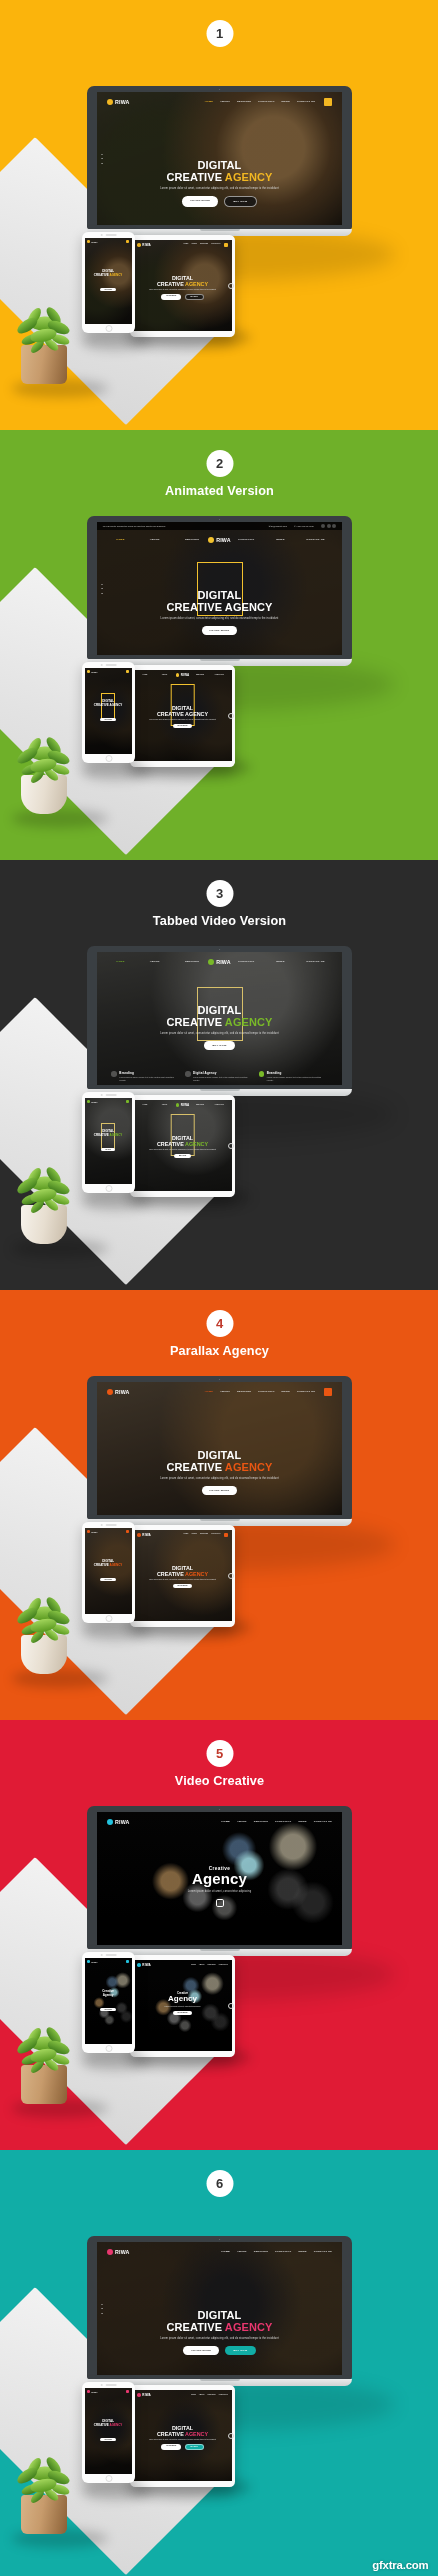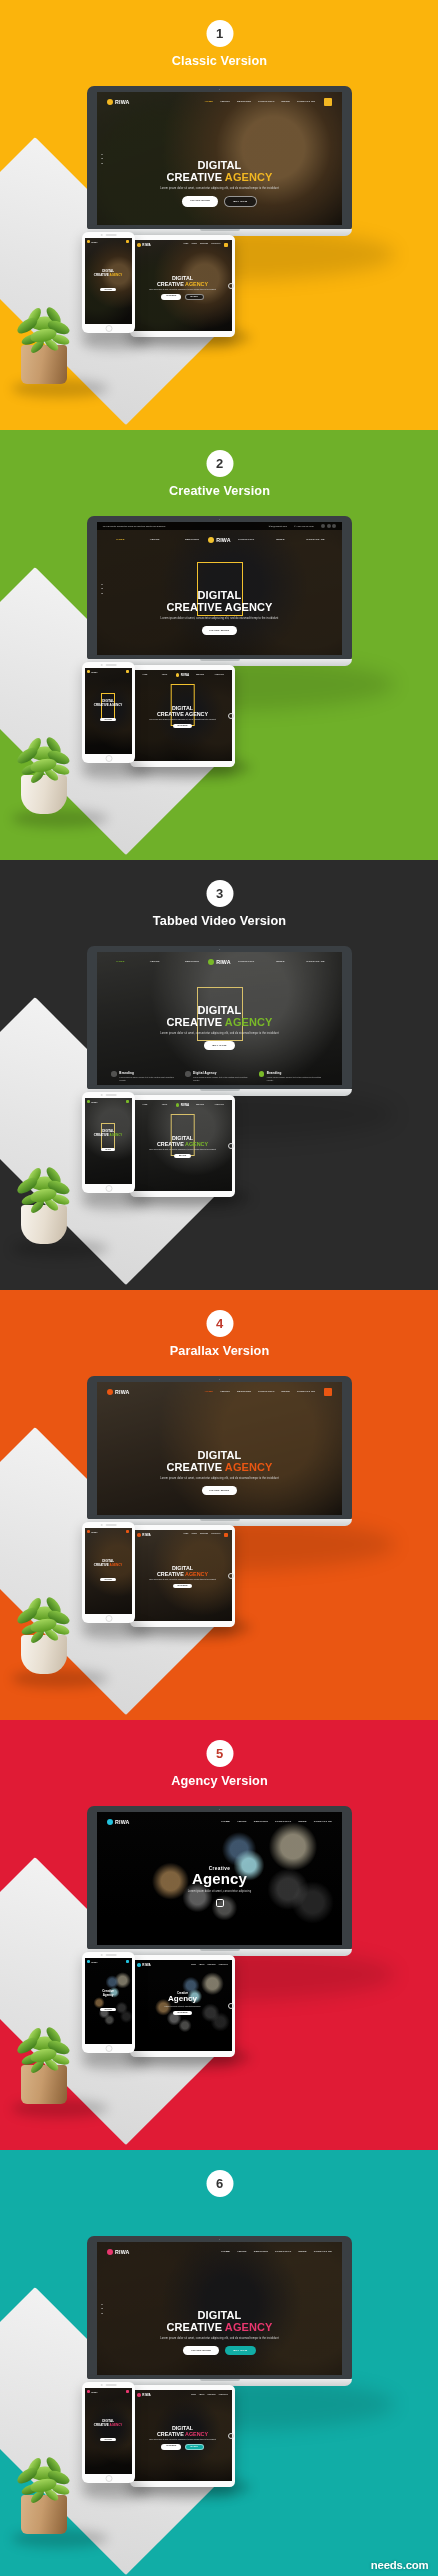--- a/index.html
+++ b/index.html
@@ -311,21 +311,20 @@
 </head>
 <body>
 
 <div class="page">
   <div id="sections-root">
       <div class="section" style="height: 430px; background: rgb(251, 180, 12);">
         <div class="sec-inner">
           <div class="badge" style="top: 20px;">
             <span style="color: rgb(51, 51, 51);">1</span>
           </div>
-          <div class="sec-title" style="top: 54px;">Classic Version</div>
           <div class="shadow-soft" style="left: 44px; top: 228px; width: 351px; height: 53px; background: rgba(0, 0, 0, 0.12); filter: blur(8.8px);"></div>
           <div class="desk" style="top: 130px;">
             <div class="desk-side"></div>
             <div class="desk-top"></div>
           </div>
           <div class="laptop" style="top: 86px;">
             <div class="laptop-lid">
               <div class="laptop-cam"></div>
               <div class="screen">
                 <div class="site">
@@ -444,21 +443,21 @@
             </div>
             <div class="pot wood"></div>
           </div>
         </div>
       </div>
       <div class="section" style="height: 430px; background: rgb(111, 176, 41);">
         <div class="sec-inner">
           <div class="badge" style="top: 20px;">
             <span style="color: rgb(51, 51, 51);">2</span>
           </div>
-          <div class="sec-title" style="top: 54px;">Creative Version</div>
+          <div class="sec-title" style="top: 54px;">Animated Version</div>
           <div class="shadow-soft" style="left: 44px; top: 228px; width: 351px; height: 53px; background: rgba(0, 0, 0, 0.12); filter: blur(8.8px);"></div>
           <div class="desk" style="top: 130px;">
             <div class="desk-side"></div>
             <div class="desk-top"></div>
           </div>
           <div class="laptop" style="top: 86px;">
             <div class="laptop-lid">
               <div class="laptop-cam"></div>
               <div class="screen">
                 <div class="site">
@@ -746,21 +745,21 @@
             </div>
             <div class="pot white"></div>
           </div>
         </div>
       </div>
       <div class="section" style="height: 430px; background: rgb(234, 86, 18);">
         <div class="sec-inner">
           <div class="badge" style="top: 20px;">
             <span style="color: rgb(192, 57, 43);">4</span>
           </div>
-          <div class="sec-title" style="top: 54px;">Parallax Version</div>
+          <div class="sec-title" style="top: 54px;">Parallax Agency</div>
           <div class="shadow-soft" style="left: 44px; top: 228px; width: 351px; height: 53px; background: rgba(0, 0, 0, 0.12); filter: blur(8.8px);"></div>
           <div class="desk" style="top: 130px;">
             <div class="desk-side"></div>
             <div class="desk-top"></div>
           </div>
           <div class="laptop" style="top: 86px;">
             <div class="laptop-lid">
               <div class="laptop-cam"></div>
               <div class="screen">
                 <div class="site">
@@ -872,21 +871,21 @@
             </div>
             <div class="pot white"></div>
           </div>
         </div>
       </div>
       <div class="section" style="height: 430px; background: rgb(224, 27, 53);">
         <div class="sec-inner">
           <div class="badge" style="top: 20px;">
             <span style="color: rgb(192, 57, 43);">5</span>
           </div>
-          <div class="sec-title" style="top: 54px;">Agency Version</div>
+          <div class="sec-title" style="top: 54px;">Video Creative</div>
           <div class="shadow-soft" style="left: 44px; top: 228px; width: 351px; height: 53px; background: rgba(0, 0, 0, 0.12); filter: blur(8.8px);"></div>
           <div class="desk" style="top: 130px;">
             <div class="desk-side"></div>
             <div class="desk-top"></div>
           </div>
           <div class="laptop" style="top: 86px;">
             <div class="laptop-lid">
               <div class="laptop-cam"></div>
               <div class="screen">
                 <div class="site">
@@ -1122,15 +1121,15 @@
               <div class="leaf" style="left: 5.3px; bottom: 8.8px; transform: rotate(-20deg) scale(0.8); z-index: 4; background: linear-gradient(rgb(134, 194, 67), rgb(63, 124, 28));"></div>
               <div class="leaf" style="left: 35px; bottom: 8.8px; transform: rotate(18deg) scale(0.8); z-index: 3; background: linear-gradient(rgb(163, 214, 92), rgb(89, 153, 31));"></div>
               <div class="leaf" style="left: 12.3px; bottom: 1.8px; transform: rotate(-44deg) scale(0.7); z-index: 2; background: linear-gradient(rgb(134, 194, 67), rgb(63, 124, 28));"></div>
               <div class="leaf" style="left: 26px; bottom: 3.5px; transform: rotate(40deg) scale(0.7); z-index: 1; background: linear-gradient(rgb(163, 214, 92), rgb(89, 153, 31));"></div>
             </div>
             <div class="pot wood"></div>
           </div>
         </div>
       </div>
     </div>
-  <div class="watermark">needs.com</div>
+  <div class="watermark">gfxtra.com</div>
 </div>
 
 
 </body></html>

